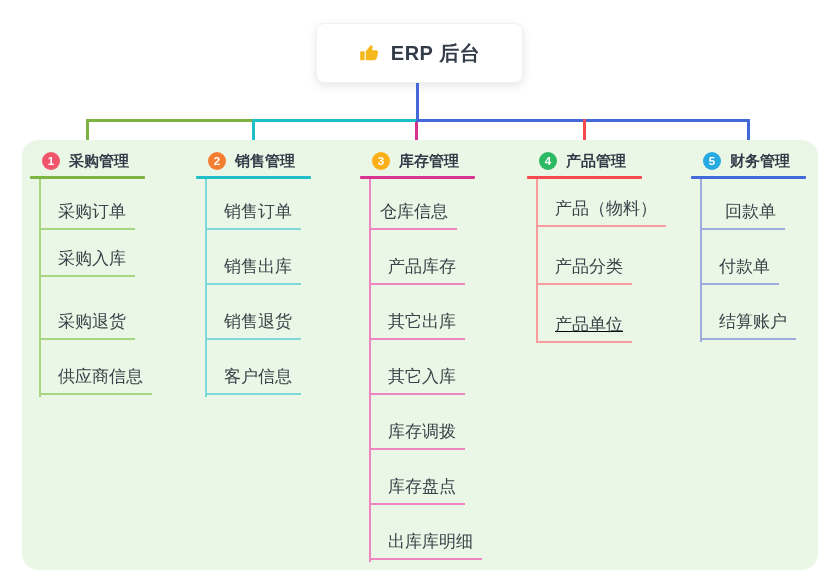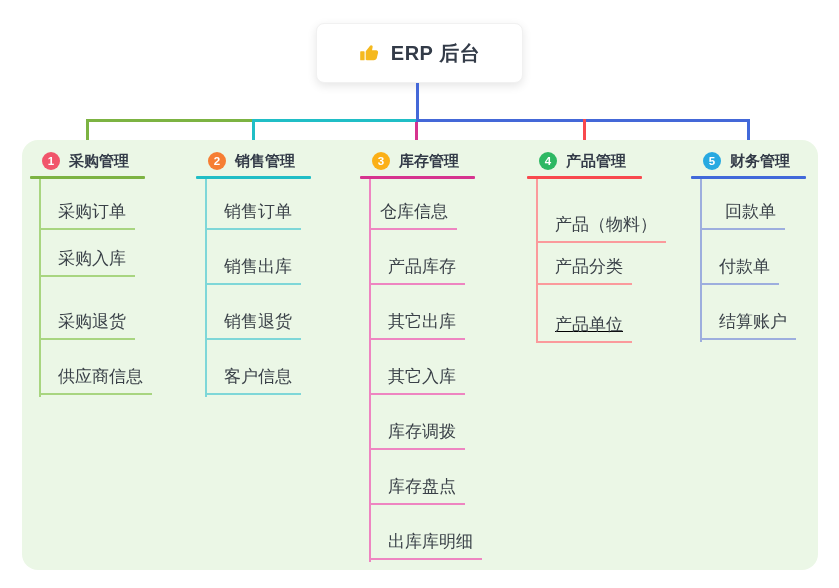--- a/index.html
+++ b/index.html
@@ -142,21 +142,21 @@
       </div>
   </div>
 
   <div class="col" style="left:527px">
     <div class="hdr">
       <span class="badge" style="background: rgb(45, 184, 99);">4</span>
       <span class="btitle">产品管理</span>
     </div>
     <div class="u" style="background: rgb(248, 73, 78);"></div>
     <div class="vline" style="height: 163px; background: rgb(251, 154, 156);"></div>
-    <div class="item" style="top: 44px; border-bottom-color: rgb(251, 154, 156); justify-content: flex-end;">
+    <div class="item" style="top: 28px; border-bottom-color: rgb(251, 154, 156); justify-content: flex-end;">
       <span>产品（物料）</span>
       </div>
     <div class="item" style="top: 86px; border-bottom-color: rgb(251, 154, 156);">
       <span>产品分类</span>
       </div>
     <div class="item" style="top: 144px; border-bottom-color: rgb(251, 154, 156); text-decoration: underline;">
       <span>产品单位</span>
       </div>
   </div>
 

